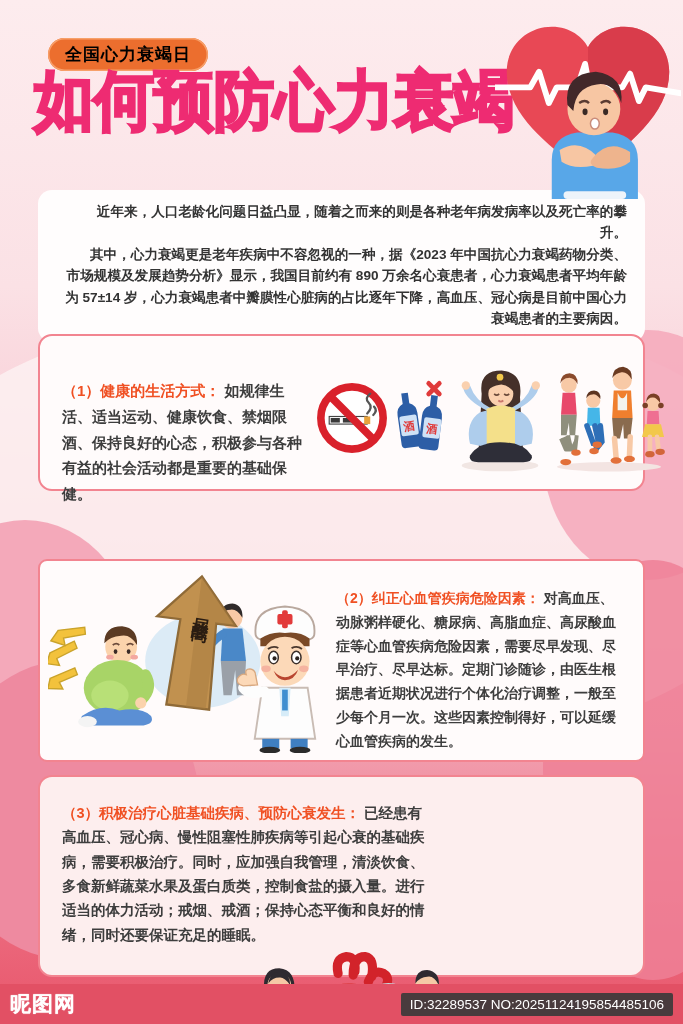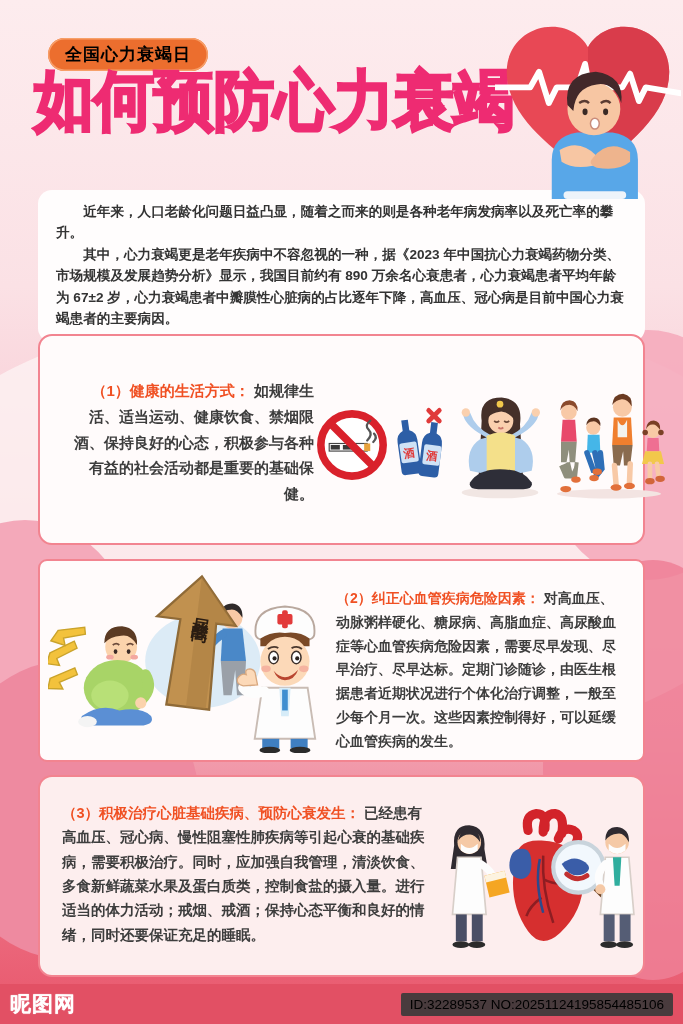--- a/index.html
+++ b/index.html
@@ -17,66 +17,66 @@
   .badge{position:absolute;left:48px;top:38px;z-index:2;background:#ec6e2e;color:#000000;
     font-size:17px;font-weight:bold;padding:5px 17px;border-radius:18px;letter-spacing:1px;
     box-shadow:inset 0 0 0 1.5px #f7a06a;}
   .title{position:absolute;left:34px;top:58px;z-index:2;color:#ee2b72;font-size:60px;
     font-weight:900;letter-spacing:0px;-webkit-text-stroke:2.5px #ee2b72;transform:scaleY(1.08);
     transform-origin:top left;white-space:nowrap;}
   .hero{position:absolute;right:2px;top:12px;width:186px;height:188px;z-index:3;}
 
   .intro{position:absolute;left:38px;top:190px;width:607px;height:152px;z-index:2;
     background:#fffdfd;border-radius:14px;box-sizing:border-box;padding:11px 18px 6px 18px;}
-  .intro p{margin:0;font-size:13.6px;line-height:1.58;color:#333;font-weight:600;text-indent:2em;}
+  .intro p{margin:0;font-size:13.6px;line-height:1.58;color:#333;font-weight:600;text-indent:2em;text-align:right;}
   .intro .subtitle{display:block;margin:7px 0 0 36px;color:#f05023;font-weight:800;font-size:17px;}
 
   .card{position:absolute;left:38px;width:607px;z-index:2;background:#fffbfb;
     border:2px solid #f28490;border-radius:14px;box-sizing:border-box;display:flex;}
-  .card1{top:334px;height:211px;padding:16px 22px 6px 22px;text-align:right;}
+  .card1{top:334px;height:157px;padding:16px 22px 6px 22px;}
   .card2{top:559px;height:203px;padding:12px 16px 6px 10px;border-radius:9px;}
-  .card3{top:775px;height:202px;padding:24px 8px 6px 22px;background:#fdeeee;}
+  .card3{top:775px;height:202px;padding:24px 8px 6px 22px;background:#fdeeee;flex-direction:column;}
   .card p{margin:0;font-size:15px;line-height:1.72;color:#3d3d3d;font-weight:600;}
   .card2 p{font-size:14px;line-height:1.7;}
   .card3 p{font-size:14.5px;line-height:1.68;}
   .lead{color:#f05023;font-weight:800;}
   .t1{width:252px;flex:none;margin-top:26px;}
   .t2{flex:1;margin-top:14px;}
   .t3{width:372px;flex:none;}
   .art1{flex:1;display:flex;align-items:center;justify-content:flex-end;gap:0;}
   .art2{position:relative;width:286px;flex:none;}
   .art3{flex:1;display:flex;align-items:center;justify-content:center;}
 
   .uric-label{position:absolute;left:142px;top:32px;writing-mode:vertical-rl;
     color:#2b1d12;font-weight:800;font-size:17px;letter-spacing:3px;transform:rotate(9deg);z-index:5;}
 
   .footer{position:absolute;left:0;bottom:0;width:683px;height:40px;background:#e25064;z-index:4;
     display:flex;align-items:center;justify-content:space-between;padding:0 10px;box-sizing:border-box;}
   .logo{color:#fff;font-weight:800;font-size:21px;letter-spacing:1px;display:flex;align-items:center;gap:8px;}
   .logo .site-name{text-shadow:0 0 1px #fff;}
-  .idbox{background:rgba(56,56,56,.9);color:#000000;font-size:13.5px;padding:4px 9px;border-radius:2px;white-space:nowrap;}
+  .idbox{background:rgba(56,56,56,.9);color:#ffffff;font-size:13.5px;padding:4px 9px;border-radius:2px;white-space:nowrap;}
   svg{display:block;}
 </style>
 </head>
 <body>
 
 <div class="poster">
 
   <div class="blob blob-white"></div>
   <div class="blob blob-right"></div>
   <div class="blob blob-left"></div>
   <div class="blob blob-left2"></div>
   <div class="blob blob-right2"></div>
 
   <div class="badge">全国心力衰竭日</div>
   <div class="title">如何预防心力衰竭</div>
 
   <div class="intro">
     <p>近年来，人口老龄化问题日益凸显，随着之而来的则是各种老年病发病率以及死亡率的攀升。</p>
-    <p>其中，心力衰竭更是老年疾病中不容忽视的一种，据《2023 年中国抗心力衰竭药物分类、市场规模及发展趋势分析》显示，我国目前约有 890 万余名心衰患者，心力衰竭患者平均年龄为 67±2 岁，心力衰竭患者中瓣膜性心脏病的占比逐年下降，高血压、冠心病是目前中国心力衰竭患者的主要病因。</p>
+    <p>其中，心力衰竭更是老年疾病中不容忽视的一种，据《2023 年中国抗心力衰竭药物分类、市场规模及发展趋势分析》显示，我国目前约有 890 万余名心衰患者，心力衰竭患者平均年龄为 57±14 岁，心力衰竭患者中瓣膜性心脏病的占比逐年下降，高血压、冠心病是目前中国心力衰竭患者的主要病因。</p>
     <span class="subtitle">预防心力衰竭做到以下几点</span>
   </div>
 
   <div class="hero">
     <svg viewBox="0 0 190 190" width="186" height="188">
       <path d="M95 166 C55 136 12 104 12 60 C12 32 34 14 58 14 C77 14 90 25 95 35 C100 25 113 14 132 14 C156 14 178 32 178 60 C178 104 135 136 95 166Z" fill="#e84855"></path>
       <path d="M95 166 C135 136 178 104 178 60 C178 32 156 14 132 14 C113 14 100 25 95 35 L95 166Z" fill="#cf3545" opacity=".6"></path>
       <polyline points="0,76 36,76 45,60 55,92 63,76 84,76 92,52 101,100 109,76 130,76 138,62 147,90 154,76 190,82" fill="none" stroke="#fff" stroke-width="6" stroke-linecap="round" stroke-linejoin="round"></polyline>
       <g>
         <path d="M58 190 L58 150 Q58 126 84 122 L120 122 Q146 126 146 150 L146 190Z" fill="#58a7e8"></path>

